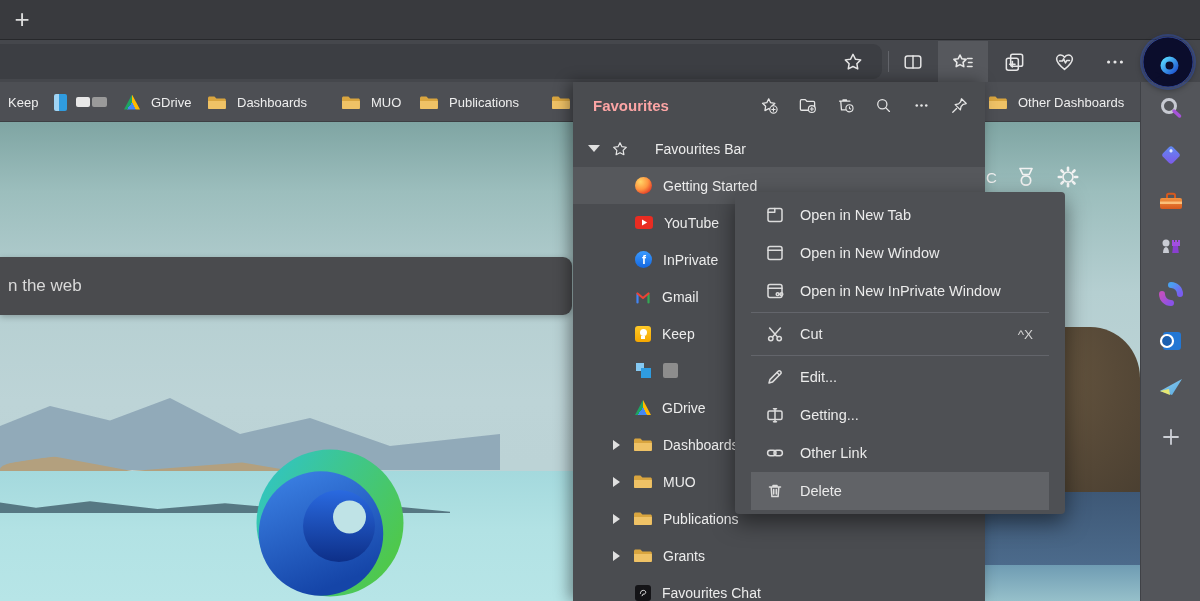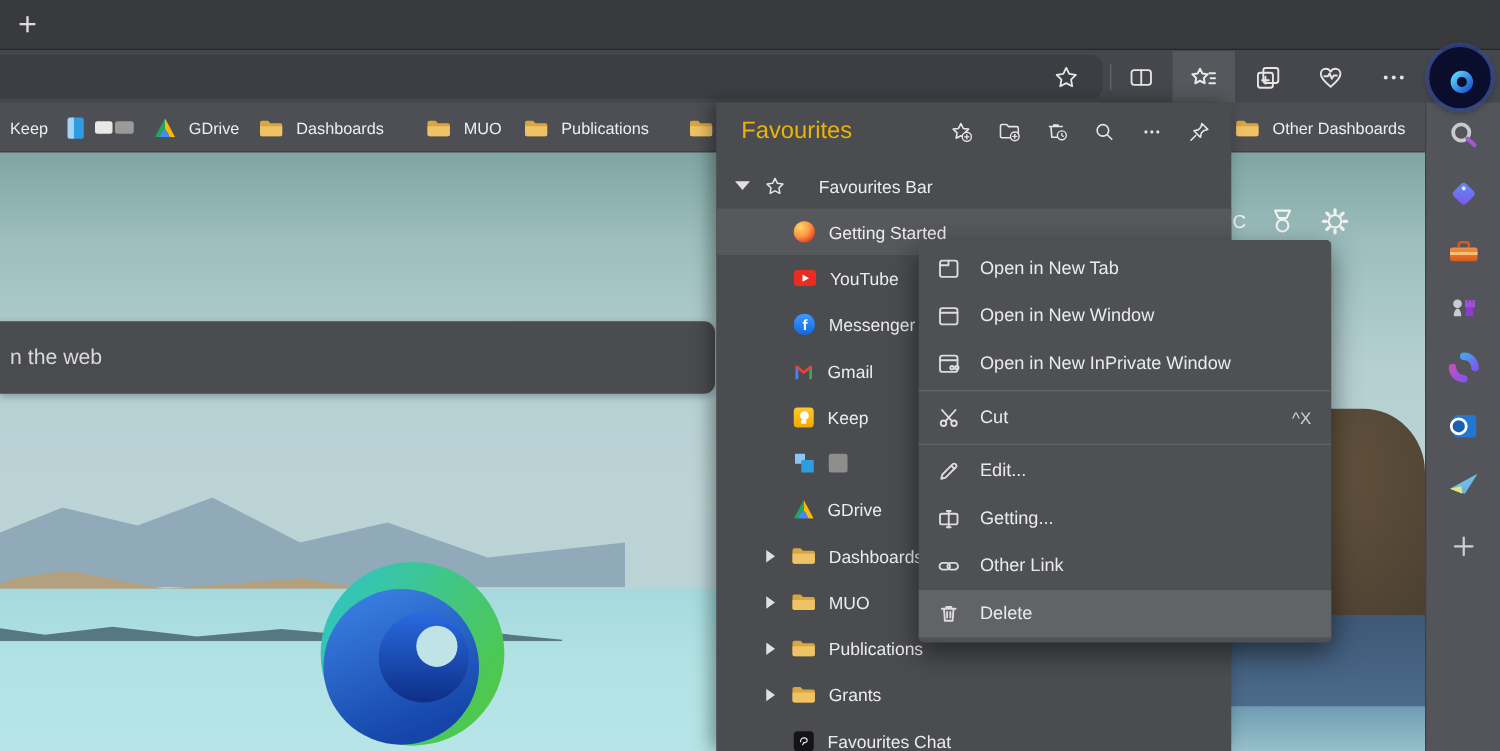--- a/index.html
+++ b/index.html
@@ -45,21 +45,21 @@
 
   .pg-widgets { position:absolute; top:42px; left:980px; display:flex; align-items:center; gap:16px; color:#f5f5f5; }
   .deg { font-size:15px; }
 
   .edge-logo { position:absolute; left:255px; top:326px; }
 
   
   .panel { position:absolute; left:573px; top:82px; width:412px; height:519px; background:#4a4c50;
            box-shadow:-4px 0 14px rgba(0,0,0,.4); z-index:5; }
   .panel-header { height:46px; display:flex; align-items:center; padding:0 16px 0 20px; }
-  .panel-title { color:#eab308; font-size:19px; font-weight:normal; }
+  .panel-title { color:#fca5a5; font-size:15px; font-weight:bold; }
   .ph-icons { margin-left:auto; display:flex; align-items:center; gap:19px; }
   .ph-icons svg { display:block; }
 
   .tree { position:absolute; left:0; top:48px; width:412px; }
   .row { height:37px; display:flex; align-items:center; color:#ececec; font-size:14px; white-space:nowrap; overflow:hidden; }
   .row.sel { background:#56585c; }
   .chev-d { width:0; height:0; border-left:6px solid transparent; border-right:6px solid transparent; border-top:7px solid #e0e0e0; }
   .chev-r { width:0; height:0; border-top:5px solid transparent; border-bottom:5px solid transparent; border-left:7px solid #e0e0e0; }
   .lbl { margin-left:11px; }
   .redact-sq { width:15px; height:15px; background:#8d8d8d; border-radius:2px; margin-left:11px; }
@@ -68,21 +68,21 @@
         background:radial-gradient(circle at 32% 28%, #ffd567, #ff9640 45%, #ea4f2c 72%, #b5121b); }
   .keep-ic { width:16px; height:16px; border-radius:3px; background:linear-gradient(180deg,#ffc928,#f5a700); position:relative; }
   .keep-ic:before { content:""; position:absolute; left:4.5px; top:3px; width:7px; height:7px; border-radius:50%; background:#fff; }
   .keep-ic:after { content:""; position:absolute; left:6px; top:10.5px; width:4px; height:2.5px; background:#fff; }
   .gdrive-ic { width:16px; height:15px; background:conic-gradient(from 0deg,#ffba00 0deg 150deg,#4688f4 150deg 215deg,#1ea362 215deg 360deg);
                clip-path:polygon(50% 0,100% 100%,0 100%); }
   .ff-chat { width:16px; height:16px; background:#141417; border-radius:3px; display:flex; align-items:center; justify-content:center; }
 
   
   .cmenu { position:absolute; left:735px; top:192px; width:330px; background:#4e5054; border-radius:4px; z-index:10;
-           box-shadow:0 8px 22px rgba(0,0,0,.5); padding:4px 0; }
+           box-shadow:0 8px 22px rgba(0,0,0,.5); padding:4px 16px; }
   .mi { height:38px; display:flex; align-items:center; padding:0 16px 0 14px; color:#ebebeb; font-size:14.5px; }
   .mi.hl { background:#616367; }
   .mi .ic { width:20px; height:20px; margin-right:15px; flex:0 0 auto; }
   .mi .ms { margin-left:auto; color:#d2d2d2; font-size:13.5px; }
   .msep { height:1px; background:#63656b; margin:2px 0; }
   .mst { stroke:#dcdcdc; stroke-width:1.5; fill:none; stroke-linecap:round; stroke-linejoin:round; }
 
   
   .sidebar { position:absolute; left:1140px; top:82px; width:60px; height:519px; background:#53555a; border-left:1px solid #3f4146; z-index:6; }
   .sb-btn { position:absolute; left:16px; width:28px; height:28px; }
@@ -318,21 +318,21 @@
         <svg width="17" height="17" viewBox="0 0 17 17" style="margin-left:62px;">
           <defs>
               <linearGradient id="fbg" x1="0" y1="0" x2="0" y2="1">
             <stop offset="0" stop-color="#3b9bff"></stop>
                 <stop offset="1" stop-color="#1467e0"></stop>
               </linearGradient>
             </defs>
           <circle cx="8.5" cy="8.5" r="8.5" fill="url(#fbg)"></circle>
           <text x="9" y="13" text-anchor="middle" font-size="12" font-weight="bold" fill="#ffffff" font-family="Liberation Sans, sans-serif">f</text>
         </svg>
-        <span class="lbl">Messenger</span>
+        <span class="lbl">InPrivate</span>
       </div>
 
       <div class="row">
         <svg width="16" height="16" viewBox="0 0 16 16" style="margin-left:62px;">
           <path d="M2.5 13.5V5" stroke="#4285f4" stroke-width="2.2" stroke-linecap="round" fill="none"></path>
           <path d="M13.5 13.5V5" stroke="#34a853" stroke-width="2.2" stroke-linecap="round" fill="none"></path>
           <path d="M2.5 4.5L8 9l5.5-4.5" stroke="#ea4335" stroke-width="2.2" stroke-linecap="round" stroke-linejoin="round" fill="none"></path>
         </svg>
         <span class="lbl">Gmail</span>
       </div>

